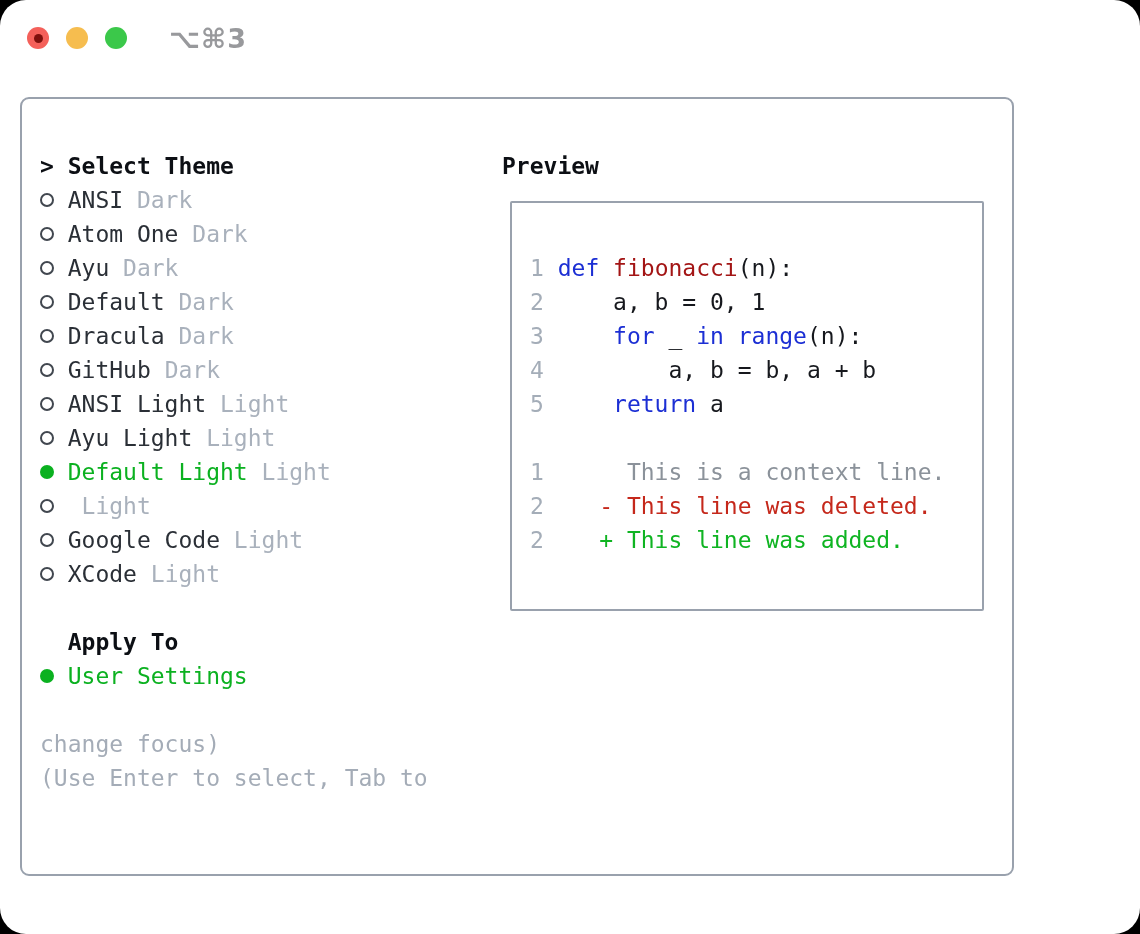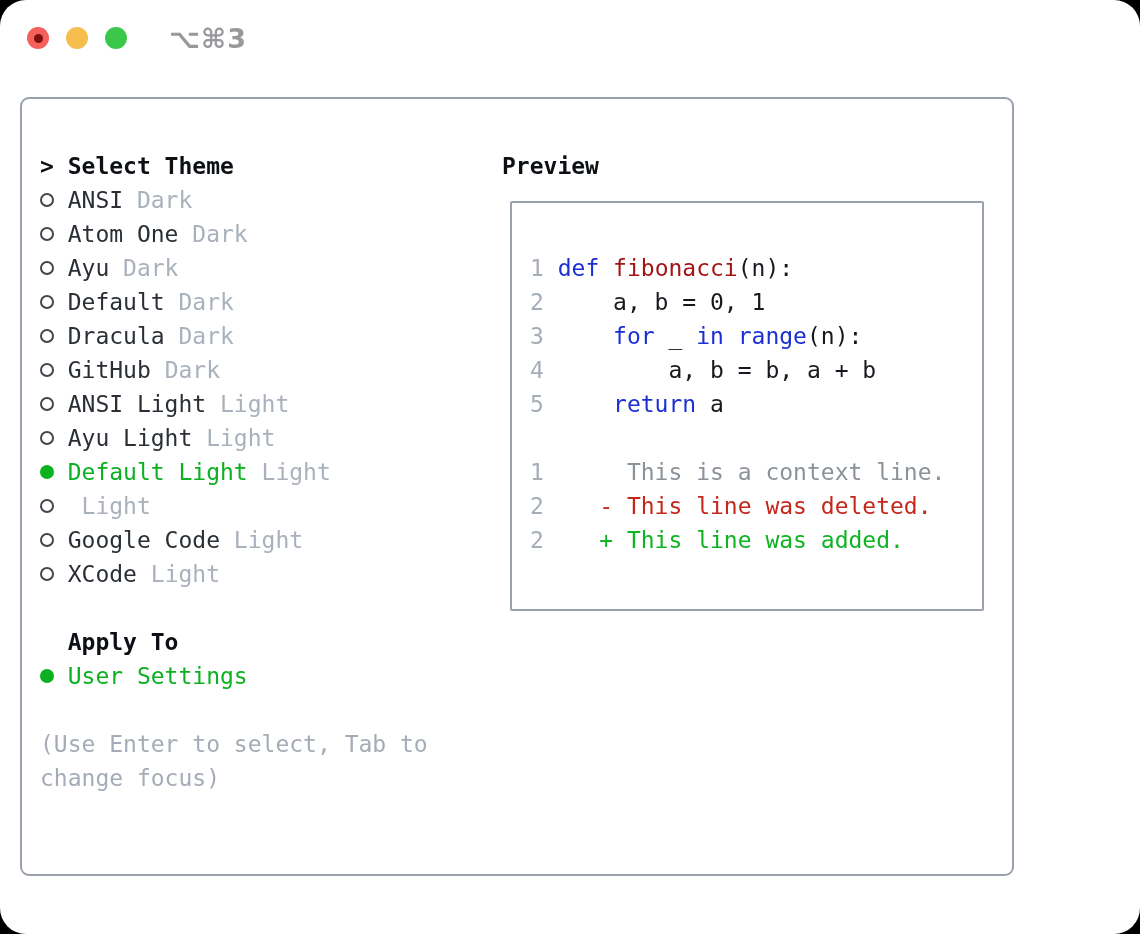--- a/index.html
+++ b/index.html
@@ -109,22 +109,22 @@
           <div class="row item"><span class="iconwrap"><span class="circle"></span></span><span class="nm">XCode</span><span class="tag">Light</span></div>
         </div>
       <div class="row"></div>
       <div class="row">
         <span class="iconwrap"></span><span class="hdr">Apply To</span>
       </div>
       <div id="apply-list">
           <div class="row item"><span class="iconwrap"><span class="circle sel"></span></span><span class="nm sel">User Settings</span></div>
         </div>
       <div class="row"></div>
+      <div class="row hint">change focus)</div>
       <div class="row hint">(Use Enter to select, Tab to</div>
-      <div class="row hint">change focus)</div>
     </div>
 
     <div class="col-right">
       <div class="row">
         <span class="hdr">Preview</span>
       </div>
       <div class="preview-box" id="preview-box">
           <div class="row"><span class="ln">1</span><span class="tok-kw">def</span><span class="tok-pl"> </span><span class="tok-fn">fibonacci</span><span class="tok-pl">(n):</span></div>
           <div class="row"><span class="ln">2</span><span class="tok-pl">    a, b = 0, 1</span></div>
           <div class="row"><span class="ln">3</span><span class="tok-pl">    </span><span class="tok-kw">for</span><span class="tok-pl"> _ </span><span class="tok-kw">in</span><span class="tok-pl"> </span><span class="tok-kw">range</span><span class="tok-pl">(n):</span></div>

